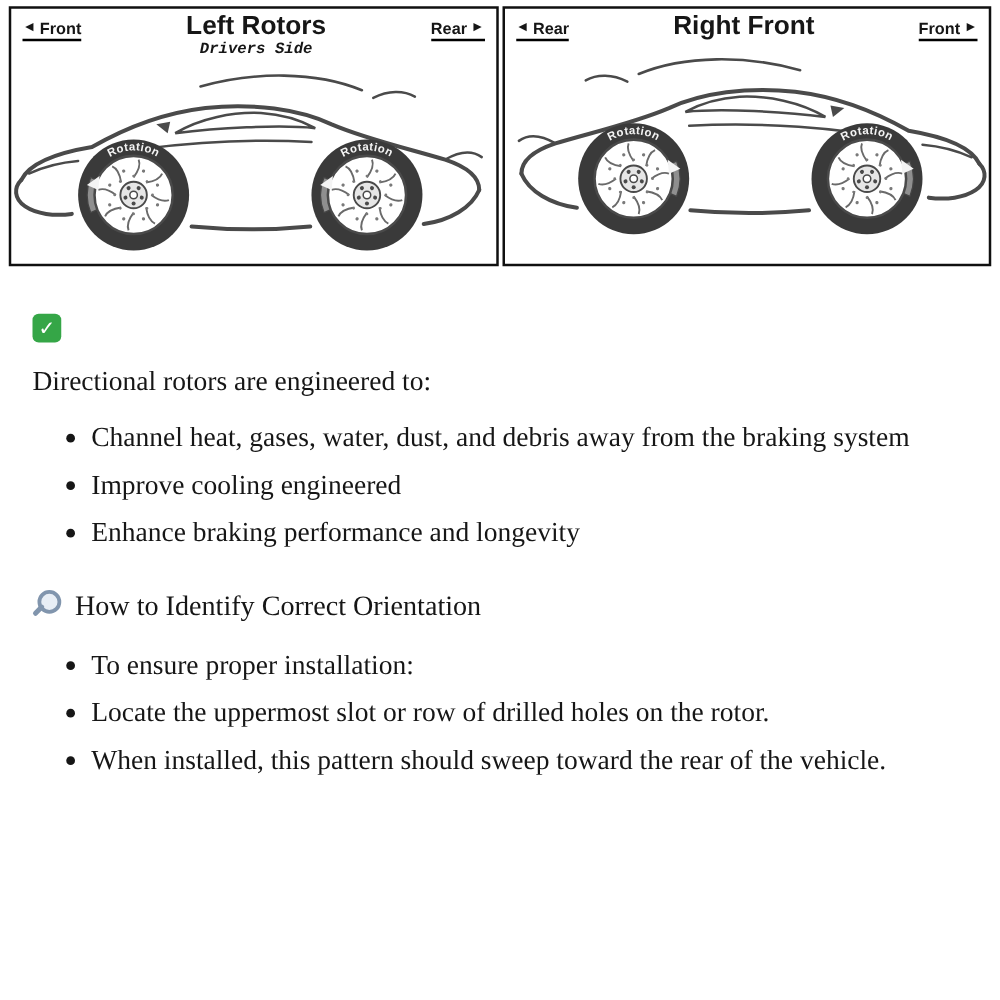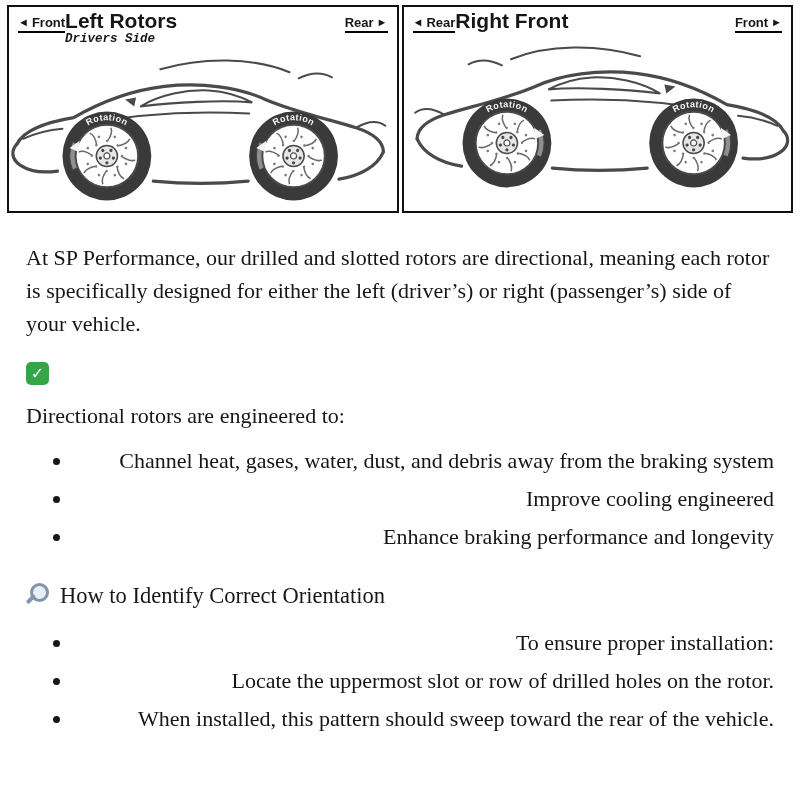--- a/index.html
+++ b/index.html
@@ -5,36 +5,36 @@
   html,body{margin:0;padding:0;background:#ffffff;}
   body{width:800px;font-family:"Liberation Serif",serif;color:#161616;}
 
   
   .diagram{display:flex;gap:3px;margin:5px 7px 8px 7px;}
   .panel{flex:1;border:2px solid #101010;background:#fff;display:flex;flex-direction:column;min-width:0;}
   .panel-header{display:flex;align-items:flex-start;padding:5px 9px 0 9px;font-family:"Liberation Sans",sans-serif;}
   .dir-label{display:inline-flex;align-items:center;gap:3px;font-weight:bold;font-size:13px;
              border-bottom:2px solid #000;padding-bottom:1px;margin-top:3px;white-space:nowrap;}
   .arr{font-size:11px;line-height:1;}
-  .titles{flex:1;margin-top:-2px;min-width:0;}
+  .titles{flex:1;text-align:center;margin-top:-2px;min-width:0;}
   .panel-title{font-weight:bold;font-size:21px;line-height:1.05;}
   .panel-subtitle{font-weight:bold;font-style:italic;font-size:12.5px;font-family:Liberation Mono, monospace;}
   .car-svg{width:100%;height:auto;display:block;margin-top:1px;}
 
   .ln{stroke:#4a4a4a;stroke-width:3.2;fill:none;stroke-linecap:round;}
   .thin{stroke-width:2;}
   .rot text{fill:#f4f4f4;font-family:"Liberation Sans",sans-serif;font-size:9px;font-weight:bold;letter-spacing:.4px;}
 
   
   .article{padding:8px 26px 18px 26px;font-size:22px;line-height:1.5;}
   .article p{margin:12px 0;}
   .sec{display:flex;align-items:center;gap:10px;}
   h2.sec{font-size:22.5px;font-weight:bold;margin:22px 0 14px 0;}
   h3.sec{font-size:22.5px;font-weight:normal;margin:26px 0 14px 0;}
-  ul{margin:10px 0 16px 0;padding-left:47px;text-align:right;}
+  ul{margin:10px 0 16px 0;padding-left:47px;}
   li{margin:5px 0;}
 
   .check-icon{flex:0 0 auto;width:23px;height:23px;background:#35a647;border-radius:5px;color:#fff;
               font-size:16px;line-height:23px;text-align:center;
               font-family:"DejaVu Sans",sans-serif;font-weight:bold;}
   .mag-icon{flex:0 0 auto;position:relative;width:24px;height:24px;}
   .mag-icon::before{content:"";position:absolute;right:1px;top:0;width:13px;height:13px;
                     border:3px solid #8195ad;border-radius:50%;background:#e8eef5;}
   .mag-icon::after{content:"";position:absolute;left:1px;bottom:2px;width:11px;height:4px;background:#8195ad;
                    border-radius:2px;transform:rotate(-45deg);transform-origin:left center;}
@@ -163,21 +163,20 @@
           <text text-anchor="middle"><textPath href="#rotArc" startOffset="50%">Rotation</textPath></text>
           <polygon points="37,-8 27,-15 28,-4" fill="#f4f4f4"></polygon>
         </g>
       </svg>
     </div>
 
   </div>
 
   <div class="article">
 
-    <p>At SP Performance, our drilled and slotted rotors are directional, meaning each rotor is specifically designed for either the left (driver’s) or right (passenger’s) side of your vehicle.</p>
 
     <h2 class="sec">
       <span class="check-icon">✓</span>
     </h2>
 
     <p>Directional rotors are engineered to:</p>
 
     <ul>
       <li>Channel heat, gases, water, dust, and debris away from the braking system</li>
       <li>Improve cooling engineered</li>

